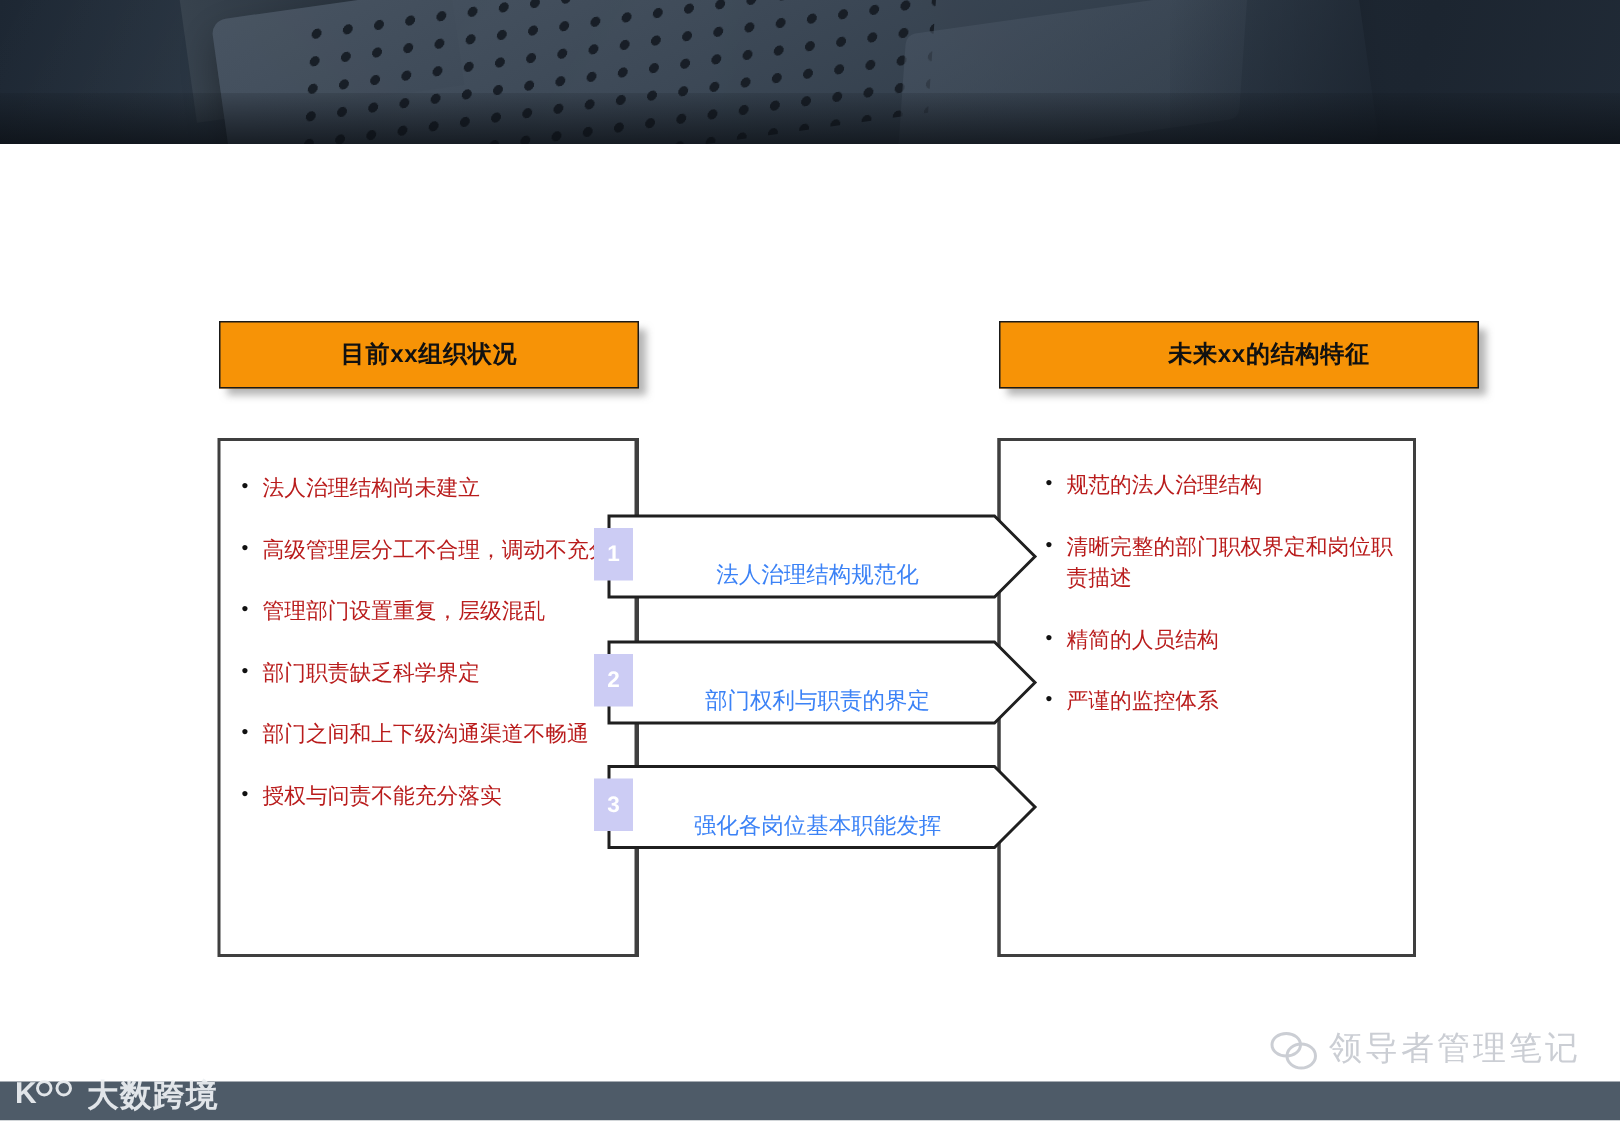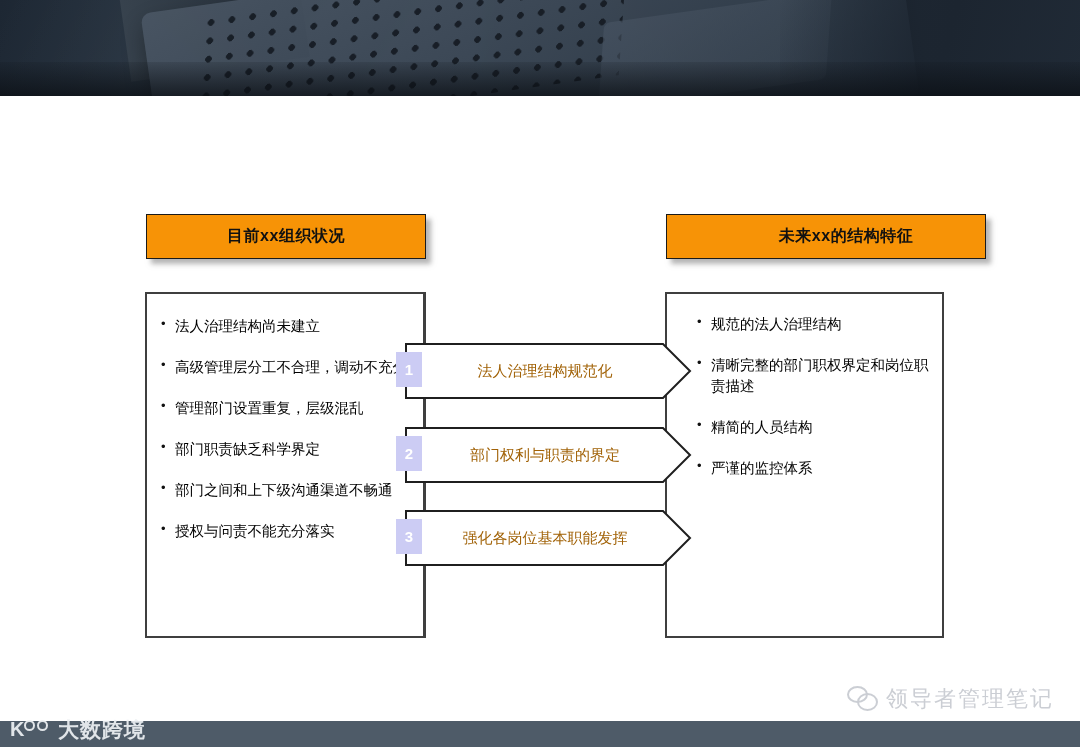--- a/index.html
+++ b/index.html
@@ -112,21 +112,21 @@
     list-style: none;
     margin: 0;
     padding: 22px 14px 0 14px;
   }
   .bullets li {
     position: relative;
     padding-left: 14px;
     margin-bottom: 20px;
     font-size: 14.5px;
     line-height: 1.45;
-    color: #000000;
+    color: #b91c1c;
   }
   .bullets li::before {
     content: "\2022";
     position: absolute;
     left: 0; top: -1px;
     font-size: 13px;
     color: #111111;
   }
   #panel-right .bullets { padding-top: 20px; padding-left: 30px; padding-right: 10px; }
 
@@ -154,44 +154,44 @@
     color: #ffffff;
     font-size: 15px;
     font-weight: bold;
     display: flex;
     align-items: center;
     justify-content: center;
     z-index: 3;
   }
   .arrowRow .atext {
     position: absolute;
-    left: 24px; top: 0;
+    left: 24px; top: 12px;
     width: 232px; height: 56px;
     display: flex;
     align-items: center;
     justify-content: center;
     font-size: 15px;
-    color: #a16207;
+    color: #3b82f6;
     z-index: 2;
   }
 
   
   .rail {
     position: absolute;
     width: 2px;
     background: #3f3f3f;
   }
 
   
   .wechat-wm {
     position: absolute;
     right: 26px;
     top: 684px;
     display: flex;
-    align-items: center;
+    align-items: flex-end;
     gap: 9px;
     color: #c9ccd2;
     font-size: 22px;
     letter-spacing: 2px;
     opacity: .95;
   }
   .wechat-wm .wx {
     width: 30px; height: 26px;
     position: relative;
   }

